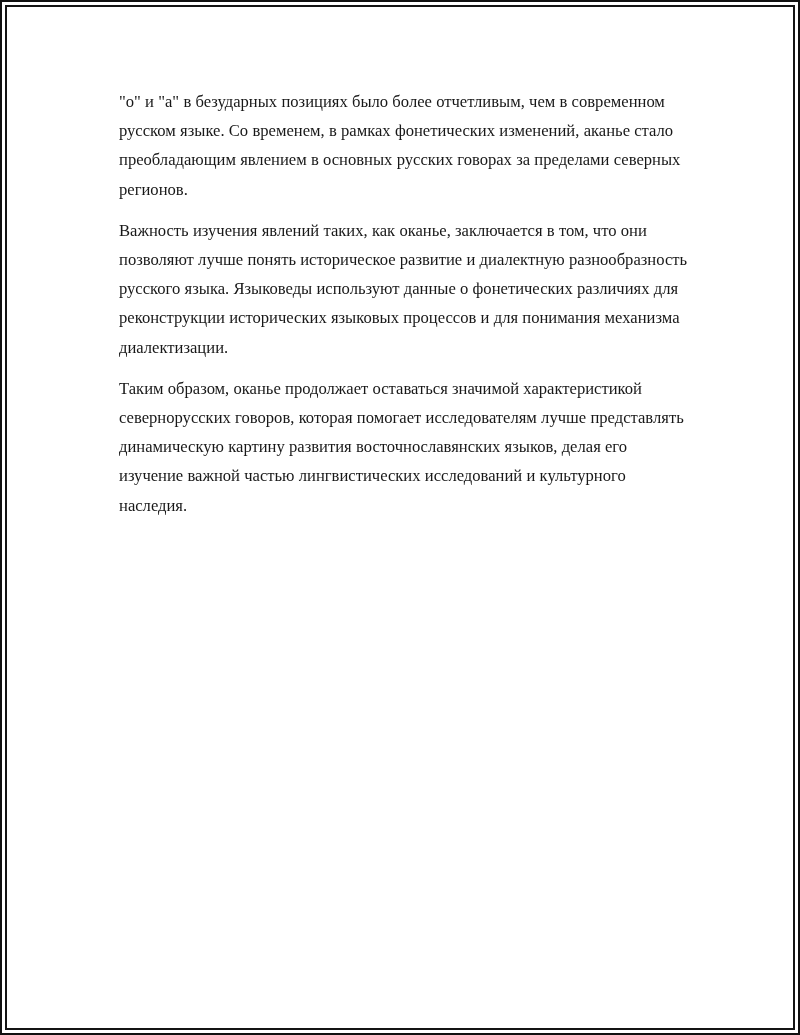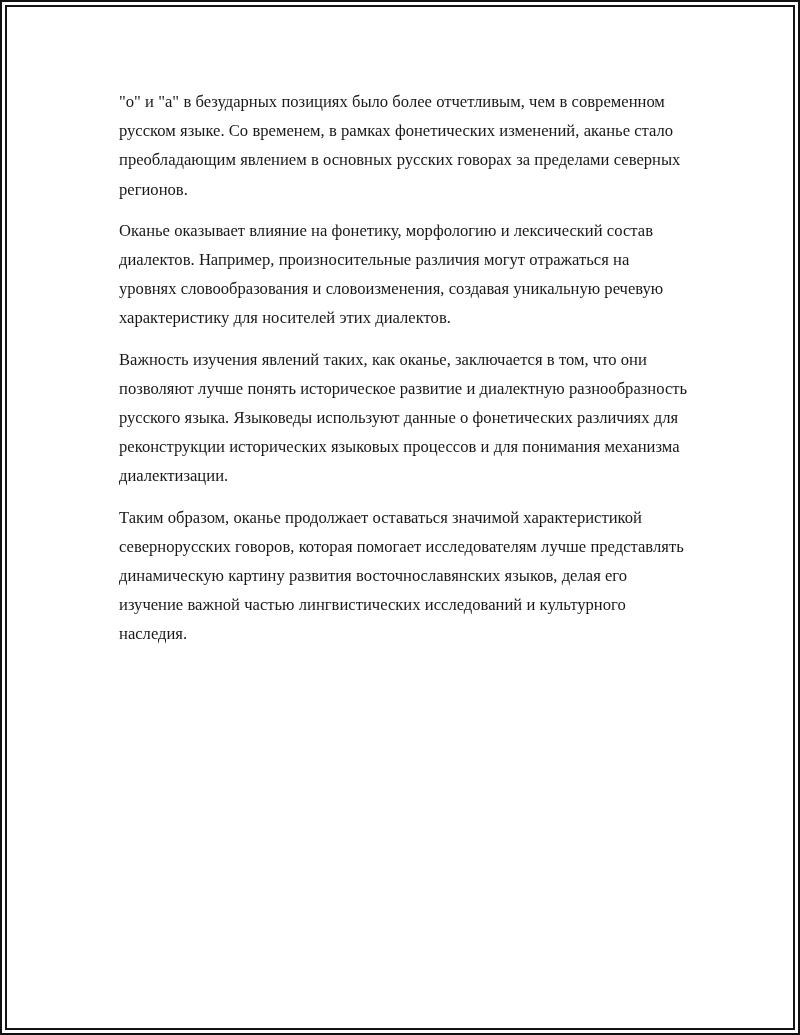--- a/index.html
+++ b/index.html
@@ -70,21 +70,20 @@
 </head>
 <body>
 
 <div class="page-frame">
   <div class="page-frame-inner"></div>
   <div class="page-sheet">
     <div class="doc-body">
 
       <p class="doc-paragraph">"о" и "а" в безударных позициях было более отчетливым, чем в современном русском языке. Со временем, в рамках фонетических изменений, аканье стало преобладающим явлением в основных русских говорах за пределами северных регионов.</p>
 
-      <p class="doc-paragraph">Оканье оказывает влияние на фонетику, морфологию и лексический состав диалектов. Например, произносительные различия могут отражаться на уровнях словообразования и словоизменения, создавая уникальную речевую характеристику для носителей этих диалектов.</p>
 
       <p class="doc-paragraph">Важность изучения явлений таких, как оканье, заключается в том, что они позволяют лучше понять историческое развитие и диалектную разнообразность русского языка. Языковеды используют данные о фонетических различиях для реконструкции исторических языковых процессов и для понимания механизма диалектизации.</p>
 
 
       <p class="doc-paragraph">Таким образом, оканье продолжает оставаться значимой характеристикой севернорусских говоров, которая помогает исследователям лучше представлять динамическую картину развития восточнославянских языков, делая его изучение важной частью лингвистических исследований и культурного наследия.</p>
 
     </div>
   </div>
 </div>
 

